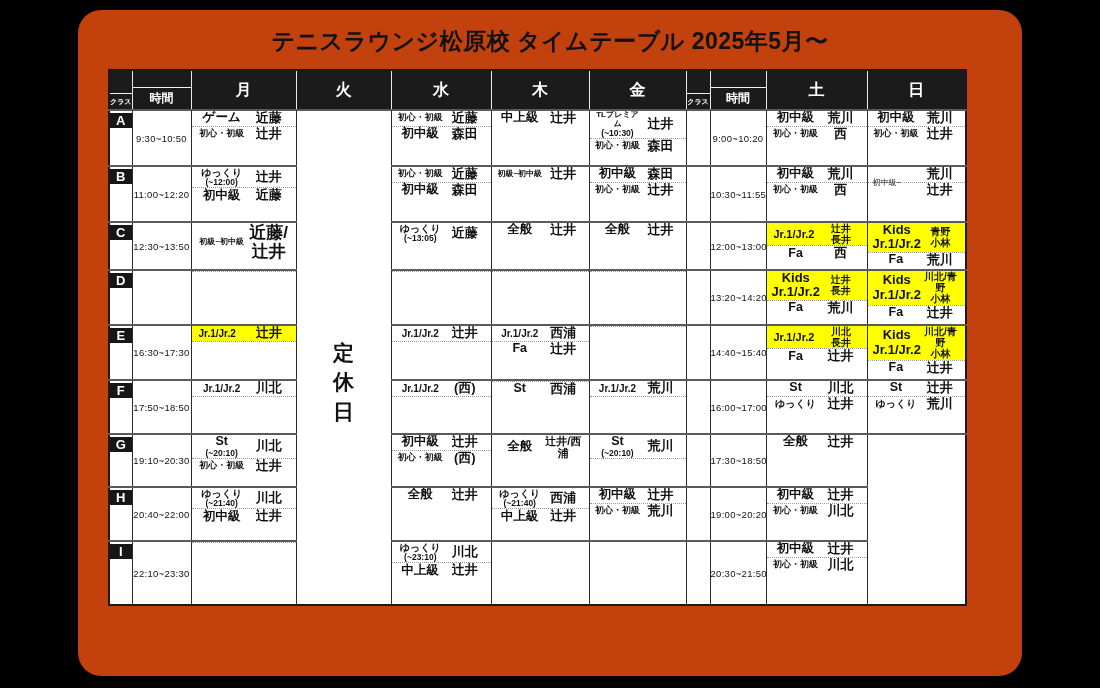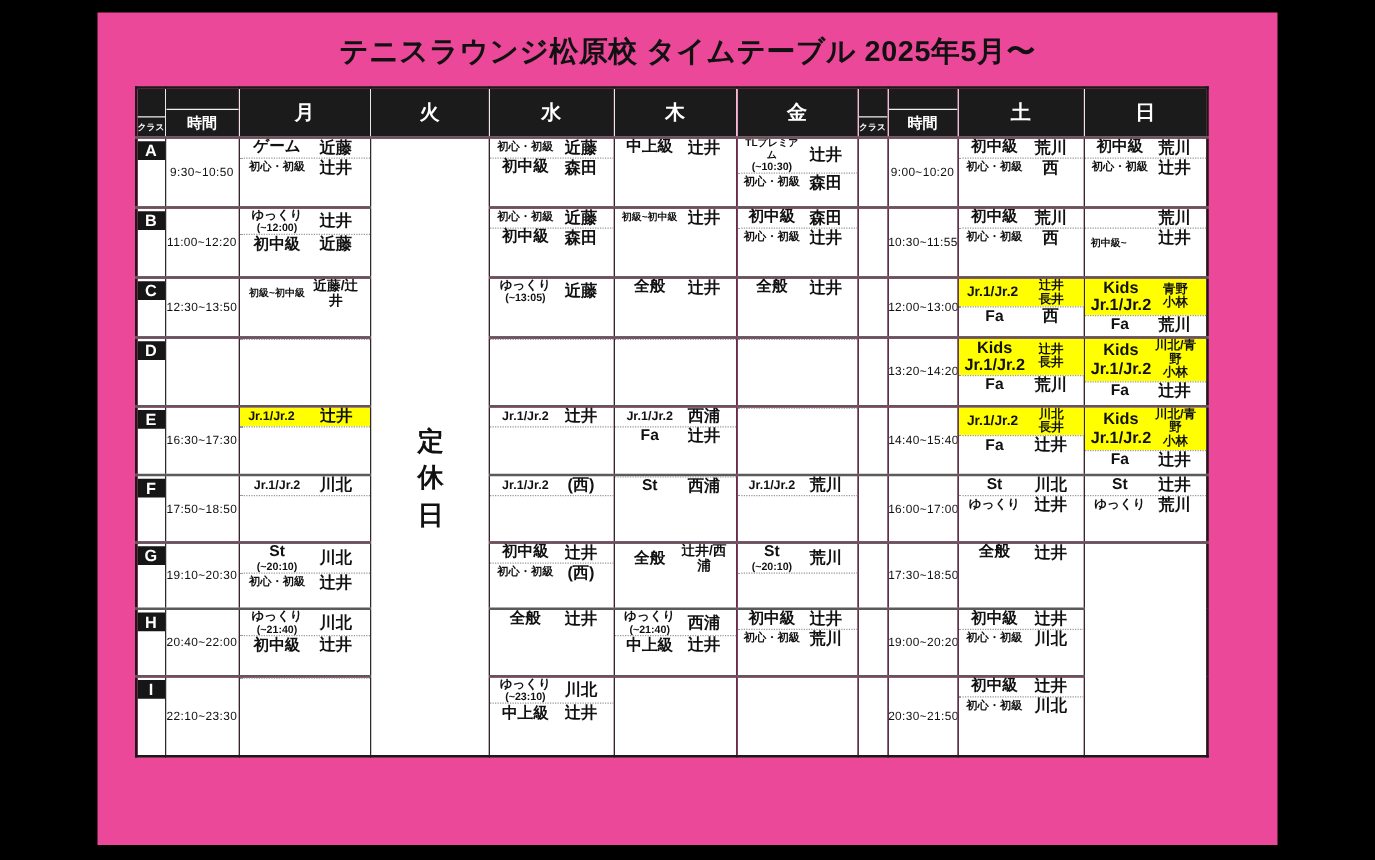--- a/index.html
+++ b/index.html
@@ -1,18 +1,18 @@
 <!DOCTYPE html>
 <html><head>
 <meta charset="utf-8">
 <style>
   html,body{margin:0;padding:0;background:#000;}
   .stage{position:relative;width:1100px;height:688px;background:#000;overflow:hidden;
          font-family:"Liberation Sans","DejaVu Sans",sans-serif;color:#111;}
-  .page{position:absolute;left:78px;top:10px;width:944px;height:666px;background:#ec4899;}
+  .page{position:absolute;left:78px;top:10px;width:944px;height:666px;background:#c2410c;border-radius:23px;}
   .title{margin:0;padding-top:16px;text-align:center;font-size:23px;font-weight:800;letter-spacing:0.5px;color:#111;}
   table.tt{border-collapse:collapse;table-layout:fixed;width:857px;margin:12px 0 0 30px;border:2px solid #1a1a1a;}
   td,th{padding:0;overflow:hidden;}
   th{background:#1b1b1b;color:#fff;font-weight:700;border-left:1.5px solid #e8e8e8;position:relative;}
   th.day{font-size:16px;}
   th .subhdr{position:absolute;left:0;right:0;bottom:0;border-top:1.5px solid #f0f0f0;display:flex;align-items:center;justify-content:center;}
   th .subhdr.cls{height:15px;font-size:7px;font-weight:700;}
   th .subhdr.tim{height:21px;font-size:12px;font-weight:700;}
   td{border-left:1.5px solid #2b2b2b;border-top:2px solid #5a5a5a;vertical-align:top;background:#fff;}
   td.clscell{background:#fff;}
@@ -30,21 +30,21 @@
   .lbl .xs{font-size:8px;}
   .lbl .m{font-size:10px;}
   .lbl .sub{font-size:8.5px;font-weight:600;}
   .nm{flex:1;text-align:center;font-size:13px;font-weight:700;line-height:1.12;}
   .nm span{display:block;}
   .nm .two{font-size:10px;}
   .yl .lbl span{font-size:13px;}
   .yl .nm span{font-size:10px;}
   td.closedcell{vertical-align:middle;text-align:center;}
   .vtext{writing-mode:vertical-rl;letter-spacing:1.5em;font-size:21px;font-weight:800;margin:0 auto;padding-top:1.2em;}
-  .side-lbl{position:absolute;left:5px;top:50%;transform:translateY(-50%);font-size:8px;font-weight:700;z-index:2;margin-top:12px;}
+  .side-lbl{position:absolute;left:5px;top:50%;transform:translateY(-50%);font-size:8px;font-weight:400;z-index:2;}
 </style>
 </head>
 <body>
 
 <div class="stage">
 <div class="page">
   <h1 class="title">テニスラウンジ松原校 タイムテーブル 2025年5月〜</h1>
 
   <table class="tt">
     <colgroup>
@@ -327,21 +327,21 @@
     <tr style="height:48px">
       <td class="clscell">
               <div class="clsbox">C</div>
             </td>
       <td class="timecell">12:30~13:50</td>
       <td>
               <div class="single">
                 <div class="lbl">
                   <span class="xs">初級~初中級</span>
                 </div>
-                <div class="nm" style="font-size:11px">
+                <div class="nm" style="font-size:17px">
                   <span>近藤/辻井</span>
                 </div>
               </div>
             </td>
       <td>
               <div class="single">
                 <div class="lbl">
                   <span class="m">ゆっくり</span>
                   <span class="sub">(~13:05)</span>
                 </div>

